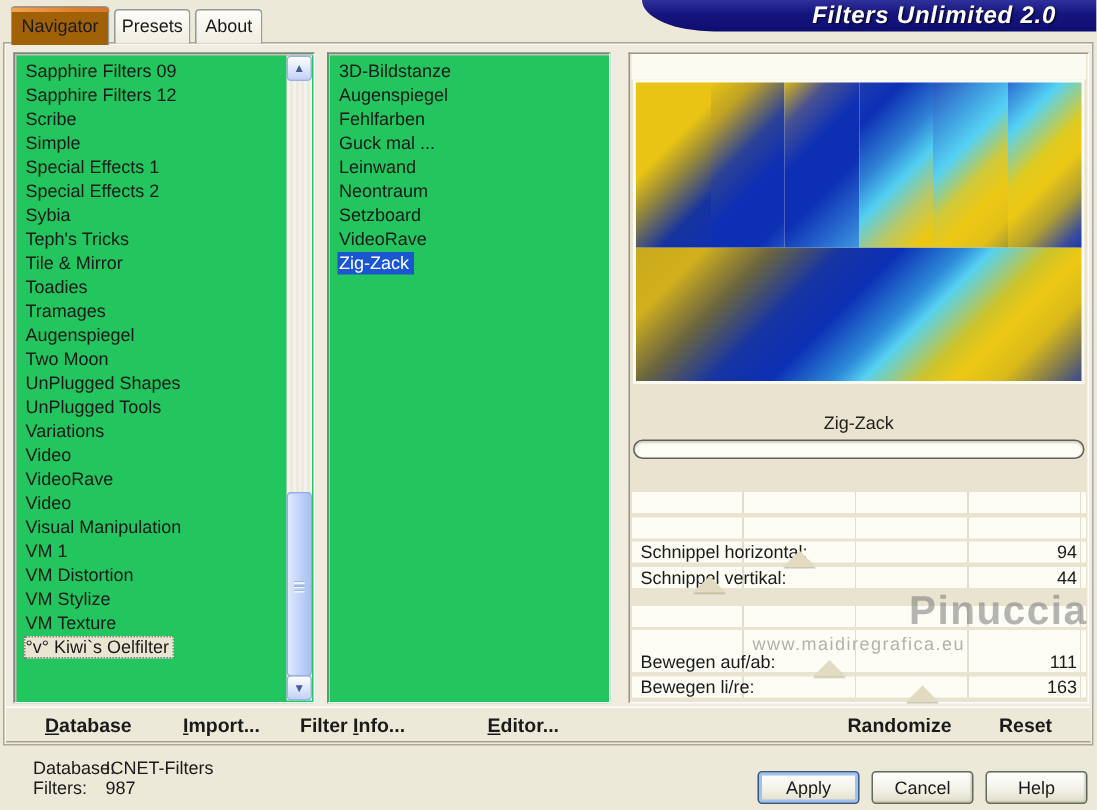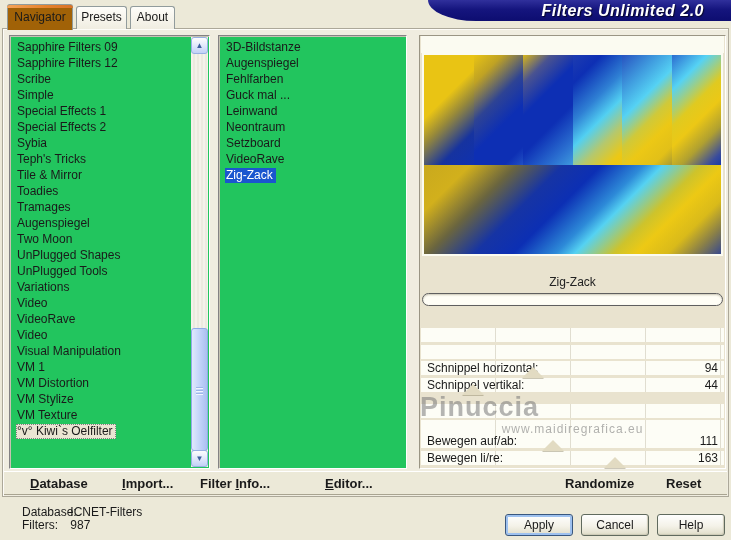--- a/index.html
+++ b/index.html
@@ -131,21 +131,21 @@
   .prow:nth-of-type(7){ top:106px; }.prow:nth-of-type(8){ top:123px; }
   .plabel { position:absolute; left:6px; top:0; }
   .pvalue { position:absolute; right:6px; top:0; }
   .pthumb {
     position:absolute; top:6px; width:0; height:0; z-index:2;
     border-left:11px solid rgba(0,0,0,0); border-right:11px solid rgba(0,0,0,0);
     border-bottom:11px solid #e2dbc2;
     filter:drop-shadow(0 1px 0 rgba(140,130,100,.45));
   }
   .watermark {
-    position:absolute; left:0; top:356px; width:100%; text-align:left;
+    position:absolute; left:0; top:356px; width:100%; text-align:right;
     color:rgba(120,120,120,.55); pointer-events:none; z-index:4;
     font-size:27px; font-weight:bold; letter-spacing:1px;
   }
   .watermark-url {
     position:absolute; left:0; top:386px; width:100%; text-align:center;
     color:rgba(125,125,125,.6); pointer-events:none; z-index:4;
     font-size:12px; letter-spacing:1px;
   }
 
   

